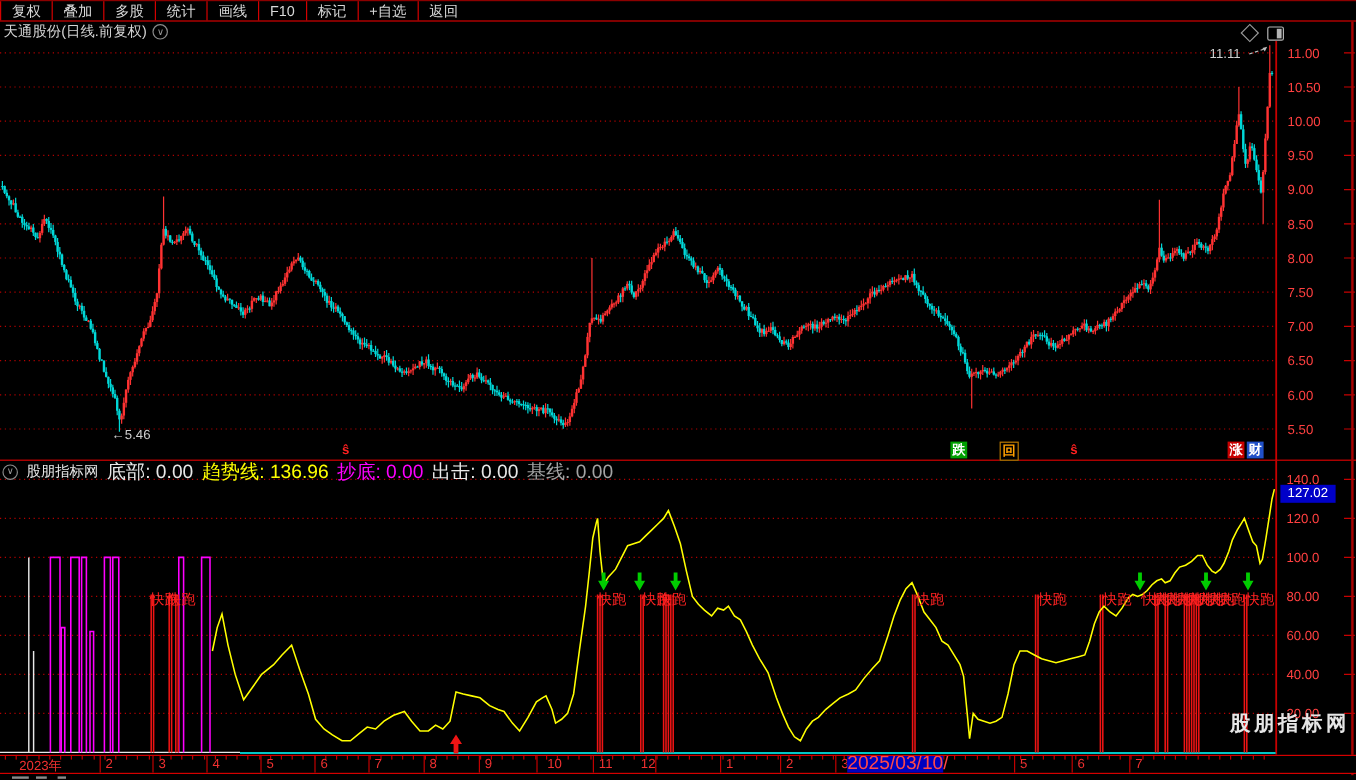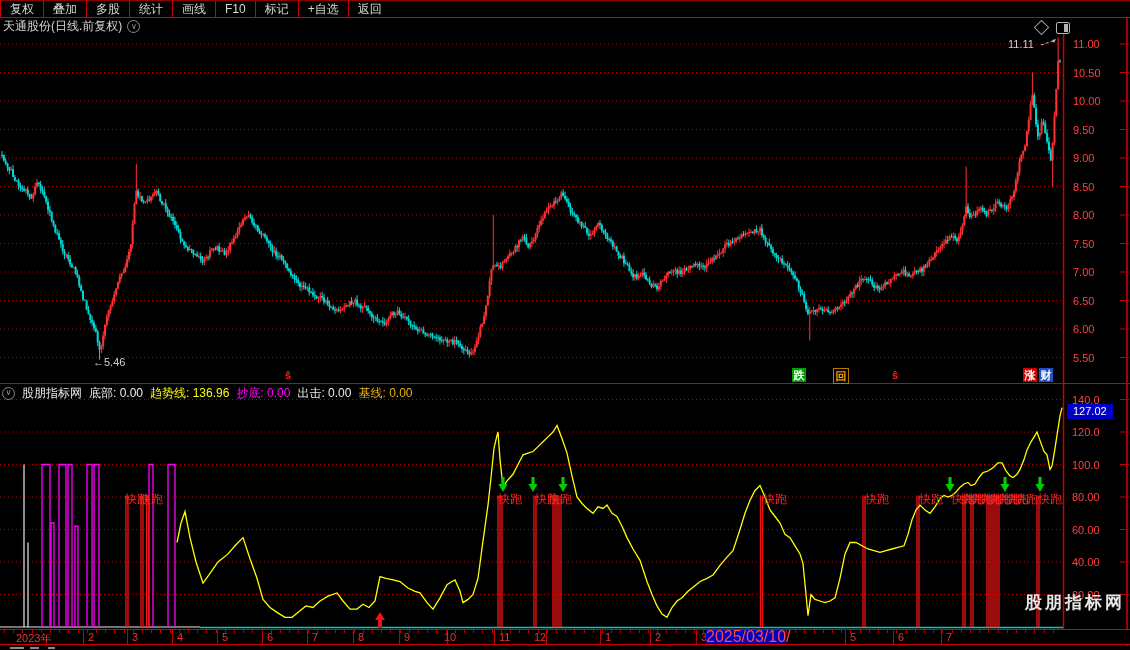--- a/index.html
+++ b/index.html
@@ -34,21 +34,21 @@
   #svg-ind{position:absolute;top:384px;left:0;}
   svg text{font-family:"Liberation Sans","DejaVu Sans",sans-serif;}
   #sep-line{left:0;top:383px;width:1130px;height:1px;background:#d40000;}
   #right-border{left:1126px;top:18px;width:2px;height:632px;background:#a80000;}
   
   .mk{position:absolute;top:368px;width:14px;height:14px;font-size:11px;line-height:14px;
       text-align:center;font-weight:bold;}
   
   #ind-header{position:absolute;top:386px;left:2px;height:14px;display:flex;align-items:center;gap:7px;z-index:6;}
   #ind-header .nm{font-size:12px;color:#e8e8e8;}
-  #ind-header .fld{font-size:12px;white-space:nowrap;text-align:center;}
+  #ind-header .fld{font-size:16px;white-space:nowrap;text-align:center;}
   
   #badge127{position:absolute;left:1067px;top:404px;background:#0000c8;color:#ffffff;
             font-size:11px;line-height:15px;padding:0 6px;z-index:6;}
   
   #date-axis{position:absolute;left:0;top:629px;width:1130px;height:16px;box-sizing:border-box;
              border-top:1px solid #d40000;border-bottom:1px solid #d40000;background:#000;overflow:hidden;}
   .dlab{position:absolute;top:1px;font-size:11px;color:#f03030;}
   .dsep{position:absolute;top:0;width:1px;height:100%;background:#c00000;}
   .dtick{position:absolute;top:0;width:1px;height:3px;background:#c00000;}
   #date-badge{position:absolute;left:706px;top:0;width:80px;height:100%;background:#0000c0;
@@ -1389,21 +1389,21 @@
   </svg>
 
 <div id="ind-header">
   <span class="circ-chev">∨</span>
   <span class="nm">股朋指标网</span>
 
 <span class="fld" style="color: rgb(232, 232, 232);">底部: 0.00</span>
     <span class="fld" style="color: rgb(255, 255, 0);">趋势线: 136.96</span>
     <span class="fld" style="color: rgb(255, 0, 255);">抄底: 0.00</span>
     <span class="fld" style="color: rgb(232, 232, 232);">出击: 0.00</span>
-    <span class="fld" style="color: #eab308;">基线: 0.00</span>
+    <span class="fld" style="color: #a3a3a3;">基线: 0.00</span>
   </div>
 
 <div id="badge127">127.02</div>
 
 <div class="abs" id="right-border"></div>
 
 <div id="date-axis">
   <div id="date-badge">2025/03/10/一</div>
 <div class="dtick" style="left: 4px;"></div>
     <div class="dtick" style="left: 13.2px;"></div>
@@ -1531,21 +1531,21 @@
     <div class="dlab" style="left: 222px;">5</div>
     <div class="dsep" style="left: 262px;"></div>
     <div class="dlab" style="left: 267px;">6</div>
     <div class="dsep" style="left: 307px;"></div>
     <div class="dlab" style="left: 312px;">7</div>
     <div class="dsep" style="left: 353px;"></div>
     <div class="dlab" style="left: 358px;">8</div>
     <div class="dsep" style="left: 399px;"></div>
     <div class="dlab" style="left: 404px;">9</div>
     <div class="dsep" style="left: 447px;"></div>
-    <div class="dlab" style="left: 444px;">10</div>
+    <div class="dlab" style="left: 456px;">10</div>
     <div class="dsep" style="left: 494px;"></div>
     <div class="dlab" style="left: 499px;">11</div>
     <div class="dsep" style="left: 546px;"></div>
     <div class="dlab" style="left: 534px;">12</div>
     <div class="dsep" style="left: 600px;"></div>
     <div class="dlab" style="left: 605px;">1</div>
     <div class="dsep" style="left: 650px;"></div>
     <div class="dlab" style="left: 655px;">2</div>
     <div class="dsep" style="left: 696px;"></div>
     <div class="dlab" style="left: 701px;">3</div>

